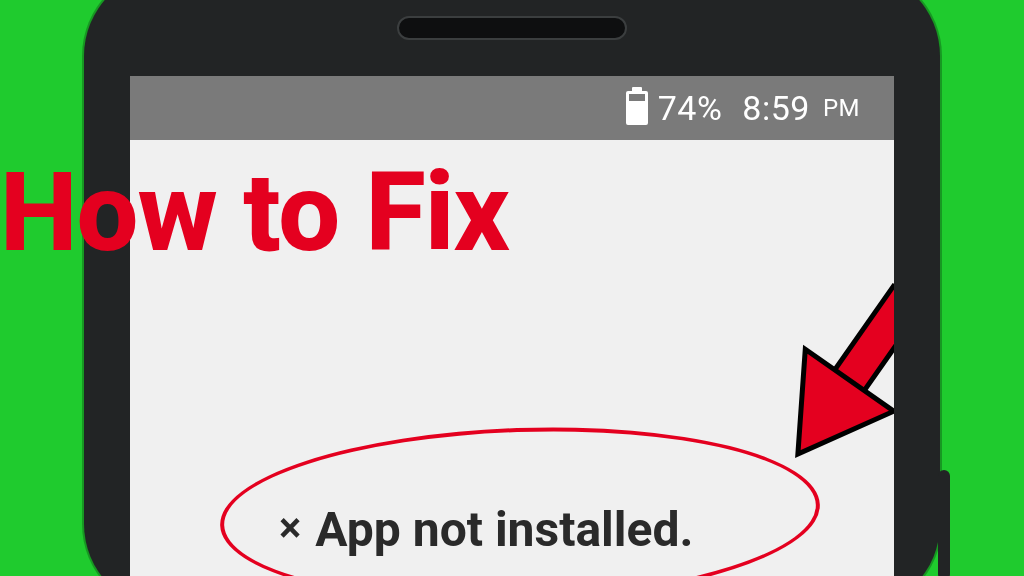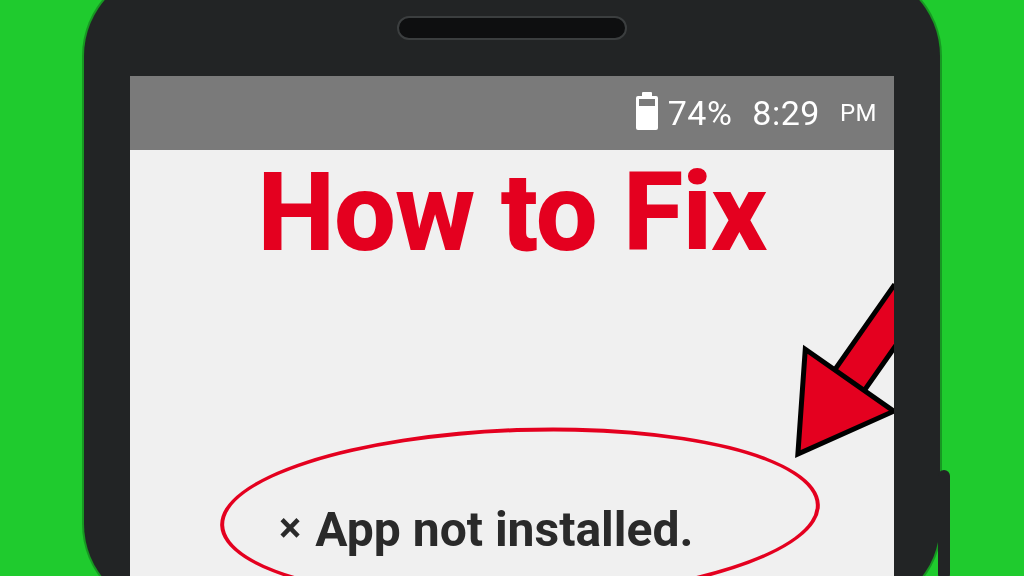--- a/index.html
+++ b/index.html
@@ -44,26 +44,26 @@
   .screen {
     position: absolute;
     left: 46px;
     right: 46px;
     top: 106px;
     bottom: 0;
     background: #f0f0f0;
     overflow: hidden;
   }
   .status-bar {
-    height: 74px;
+    height: 64px;
     background: #7a7a7a;
     display: flex;
     align-items: center;
     justify-content: flex-end;
-    padding-right: 17px;
+    padding-right: 34px;
     color: #ffffff;
     font-size: 34px;
     letter-spacing: .5px;
   }
   .battery-icon {
     display: inline-block;
     position: relative;
     width: 22px;
     height: 34px;
     border: 3px solid #ffffff;
@@ -85,27 +85,26 @@
     content: "";
     position: absolute;
     left: 0;
     right: 0;
     bottom: 0;
     height: 74%;
     background: #ffffff;
   }
   .battery-pct { margin-right: 20px; }
   .clock-time { font-weight: 400; }
-  .clock-ampm { font-size: 24px; margin-left: 20px; font-weight: 400; }
+  .clock-ampm { font-size: 24px; margin-left: 13px; font-weight: 400; }
   .title {
     position: absolute;
     top: 148px;
     left: 0;
     width: 100%;
-    text-align: center;
     font-size: 110px;
     font-weight: 800;
     color: #e4001f;
     letter-spacing: -1px;
   }
   .msg-wrap {
     position: absolute;
     left: 149px;
     top: 425px;
     display: flex;
@@ -149,21 +148,21 @@
 
 <div class="phone">
   <div class="speaker"></div>
   <div class="power-btn"></div>
 
   <div class="screen">
 
     <div class="status-bar">
       <span class="battery-icon"></span>
       <span class="battery-pct">74%</span>
-      <span class="clock-time">8:29</span>
+      <span class="clock-time">8:59</span>
       <span class="clock-ampm">PM</span>
     </div>
 
     <div class="ellipse"></div>
 
     <div class="msg-wrap">
       <span class="msg-x">×</span>
       <span class="msg-text">App not installed.</span>
     </div>
 

